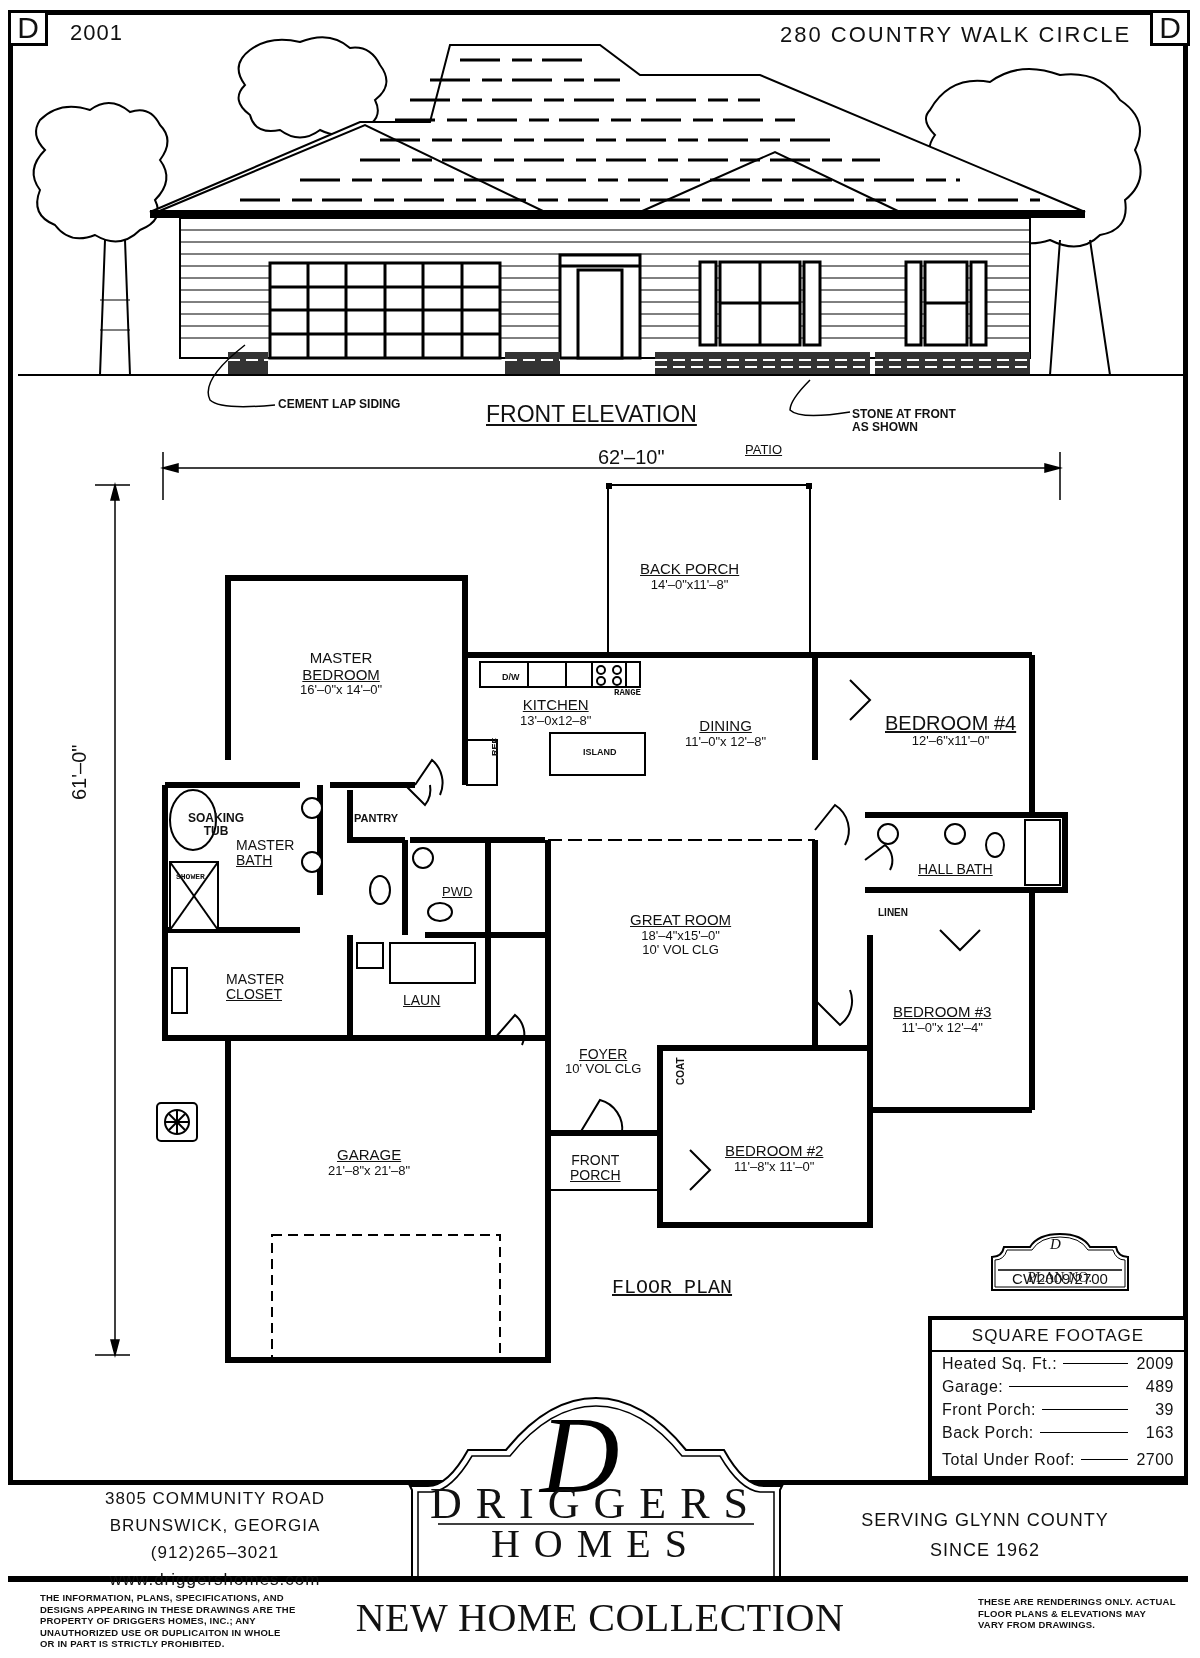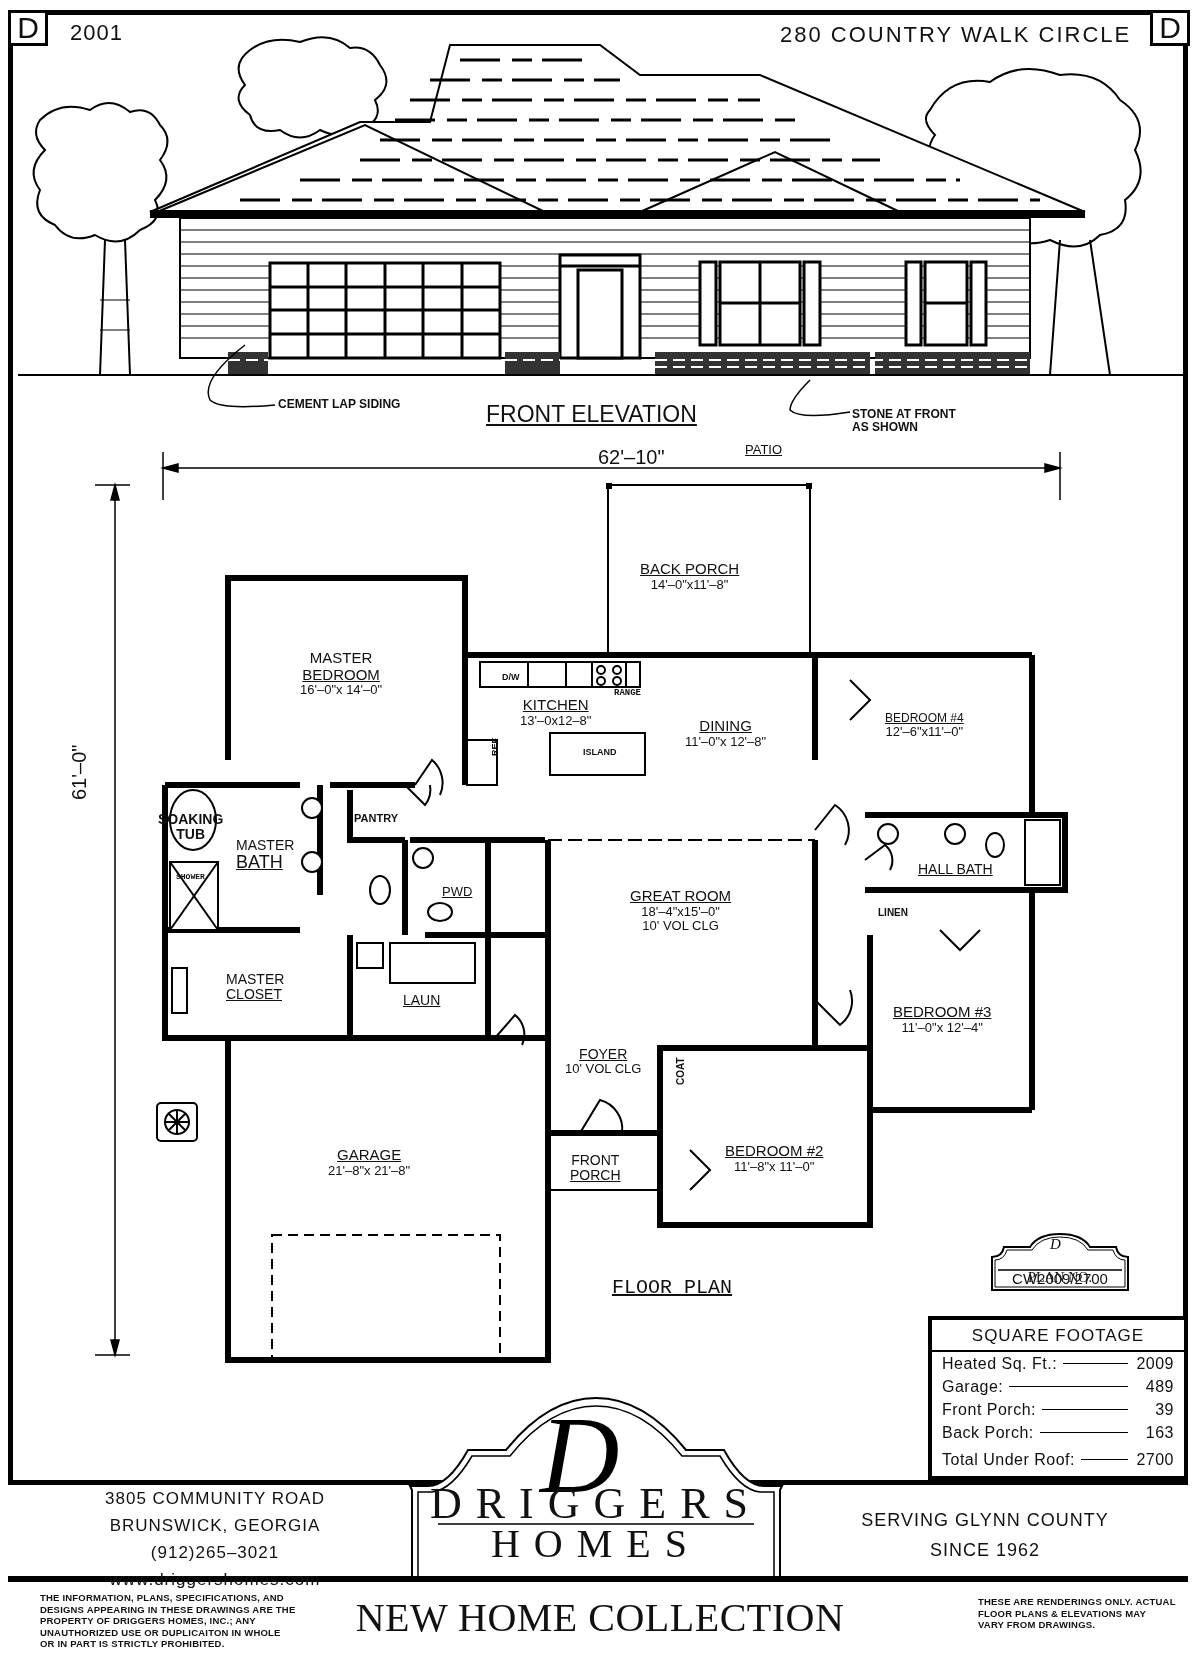--- a/index.html
+++ b/index.html
@@ -280,32 +280,32 @@
 </div>
 <div class="lbl" style="left:520px;top:697px;">
   <div class="u" style="font-size:15px;">KITCHEN</div>
   <div class="sm">13'–0x12–8"</div>
 </div>
 <div class="lbl" style="left:685px;top:718px;">
   <div class="u" style="font-size:15px;">DINING</div>
   <div class="sm">11'–0"x 12'–8"</div>
 </div>
 <div class="lbl" style="left:885px;top:712px;">
-  <div class="u" style="font-size:12px;">BEDROOM #4</div>
+  <div class="u" style="font-size:20px;">BEDROOM #4</div>
   <div class="sm">12'–6"x11'–0"</div>
 </div>
 <div class="lbl" style="left:236px;top:838px;text-align:left;">
   <div style="font-size:14px;">MASTER</div>
-  <div class="u" style="font-size:18px;">BATH</div>
+  <div class="u" style="font-size:14px;">BATH</div>
 </div>
 <div class="lbl xs" style="left:354px;top:812px;font-size:11px;">PANTRY</div>
 <div class="lbl u" style="left:442px;top:885px;font-size:13px;">PWD</div>
 <div class="lbl u" style="left:918px;top:862px;font-size:14px;">HALL BATH</div>
 <div class="lbl xs" style="left:878px;top:907px;">LINEN</div>
-<div class="lbl" style="left:630px;top:888px;">
+<div class="lbl" style="left:630px;top:912px;">
   <div class="u" style="font-size:15px;">GREAT ROOM</div>
   <div class="sm">18'–4"x15'–0"</div>
   <div class="sm">10' VOL CLG</div>
 </div>
 <div class="lbl" style="left:226px;top:972px;text-align:left;">
   <div style="font-size:14px;">MASTER</div>
   <div class="u" style="font-size:14px;">CLOSET</div>
 </div>
 <div class="lbl u" style="left:403px;top:993px;font-size:14px;">LAUN</div>
 <div class="lbl" style="left:893px;top:1004px;">
@@ -327,21 +327,21 @@
 </div>
 <div class="lbl" style="left:725px;top:1143px;">
   <div class="u" style="font-size:15px;">BEDROOM #2</div>
   <div class="sm">11'–8"x 11'–0"</div>
 </div>
 
 <div class="lbl xs" style="left:502px;top:673px;font-size:9px;">D/W</div>
 <div class="lbl xs" style="left:614px;top:689px;font-size:9px;font-family:Liberation Mono, monospace;">RANGE</div>
 <div class="lbl xs" style="left:583px;top:748px;font-size:9px;">ISLAND</div>
 <div class="lbl xs" style="left:491px;top:756px;font-size:9px;transform:rotate(-90deg);transform-origin:left top;">REF</div>
-<div class="lbl xs" style="left:158px;top:812px;font-size:14px;">
+<div class="lbl xs" style="left:188px;top:812px;font-size:12px;">
   <div>SOAKING</div>
   <div>TUB</div>
 </div>
 <div class="lbl xs" style="left:176px;top:873px;font-size:8px;font-family:Liberation Mono, monospace;">SHOWER</div>
 
 <div class="lbl u" style="left:612px;top:1277px;font-size:20px;font-family:Liberation Mono, monospace;">FLOOR PLAN</div>
 
 <div class="plan-no">
   <svg width="140" height="60" viewBox="0 0 140 60">
     <path d="M2 58 L2 25 Q12 25 14 15 L40 15 Q48 2 70 2 Q92 2 100 15 L126 15 Q128 25 138 25 L138 58 Z" fill="#fff" stroke="#000" stroke-width="2"></path>

